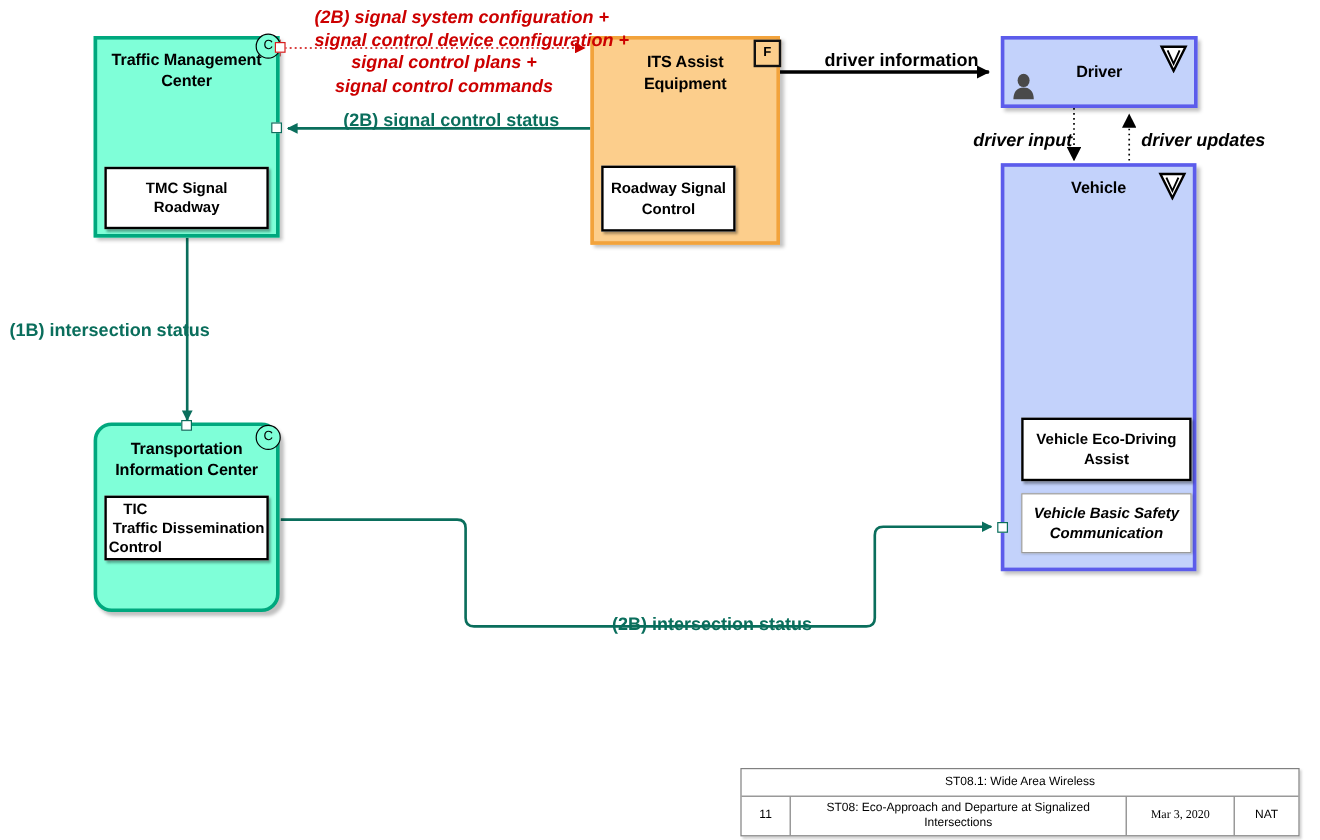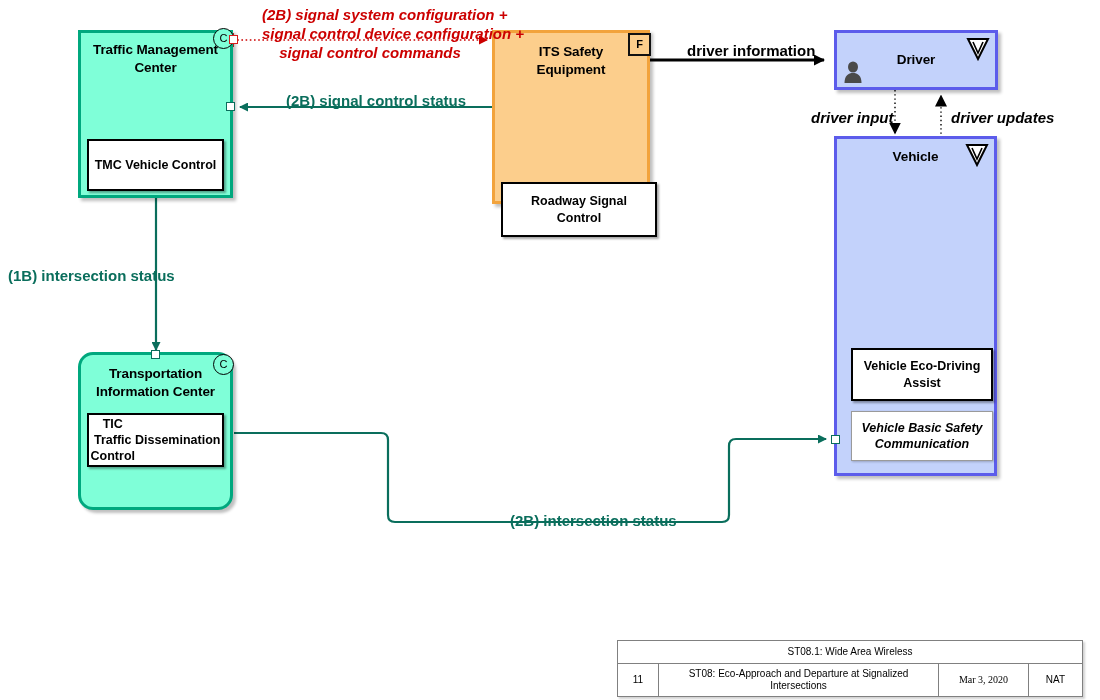--- a/index.html
+++ b/index.html
@@ -228,35 +228,35 @@
                L 722,522 Q 729,522 729,515 L 729,446 Q 729,439 736,439 L 826,439" stroke="#0A6E5C" stroke-width="2.2" fill="none" stroke-linecap="butt" marker-end="url(#arrow-teal)"></path>
     </g>
   </svg>
 
   <div class="entity center-box" style="left:78px; top:30px; width:155px; height:168px;">
     <div class="ent-title" style="top:8px;">
       <div>Traffic Management</div>
       <div>Center</div>
     </div>
     <div class="inner-box" style="left:6px; top:106px; width:137px; height:52px;">
-      <span>TMC Vehicle Control</span>
+      <span>TMC Signal Roadway</span>
     </div>
   </div>
   <div class="badge-circle" style="left:213px; top:28px;">
     <span>C</span>
   </div>
   <div class="port red" style="left:229px; top:35px;"></div>
   <div class="port teal" style="left:226px; top:102px;"></div>
 
   <div class="entity field-box" style="left:492px; top:30px; width:158px; height:174px;">
     <div class="ent-title" style="top:10px;">
-      <div>ITS Safety</div>
+      <div>ITS Assist</div>
       <div>Equipment</div>
     </div>
-    <div class="inner-box" style="left:6px; top:105px; width:156px; height:55px; flex-direction:column;margin-top:44px;">
+    <div class="inner-box" style="left:6px; top:105px; width:112px; height:55px; flex-direction:column;">
       <span>Roadway Signal</span>
       <span>Control</span>
     </div>
   </div>
   <div class="badge-square" style="left:628px; top:33px;">
     <span>F</span>
   </div>
 
   <div class="entity vehicle-box" style="left:834px; top:30px; width:164px; height:60px;padding-left:12px;">
     <div class="ent-title" style="top:18px;">
@@ -304,20 +304,21 @@
     </div>
   </div>
   <div class="badge-circle" style="left:213px; top:354px;">
     <span>C</span>
   </div>
   <div class="port teal" style="left:151px; top:350px;"></div>
 
   <div class="flow-label red" style="left:262px; top:5px; width:216px;">
     <div>(2B) signal system configuration +</div>
     <div>signal control device configuration +</div>
+    <div>signal control plans +</div>
     <div>signal control commands</div>
   </div>
 
   <div class="flow-label teal" style="left:286px; top:91px;">(2B) signal control status</div>
 
   <div class="flow-label black" style="left:687px; top:41px;">driver information</div>
 
   <div class="flow-label black-italic" style="left:811px; top:108px;">driver input</div>
 
   <div class="flow-label black-italic" style="left:951px; top:108px;">driver updates</div>

